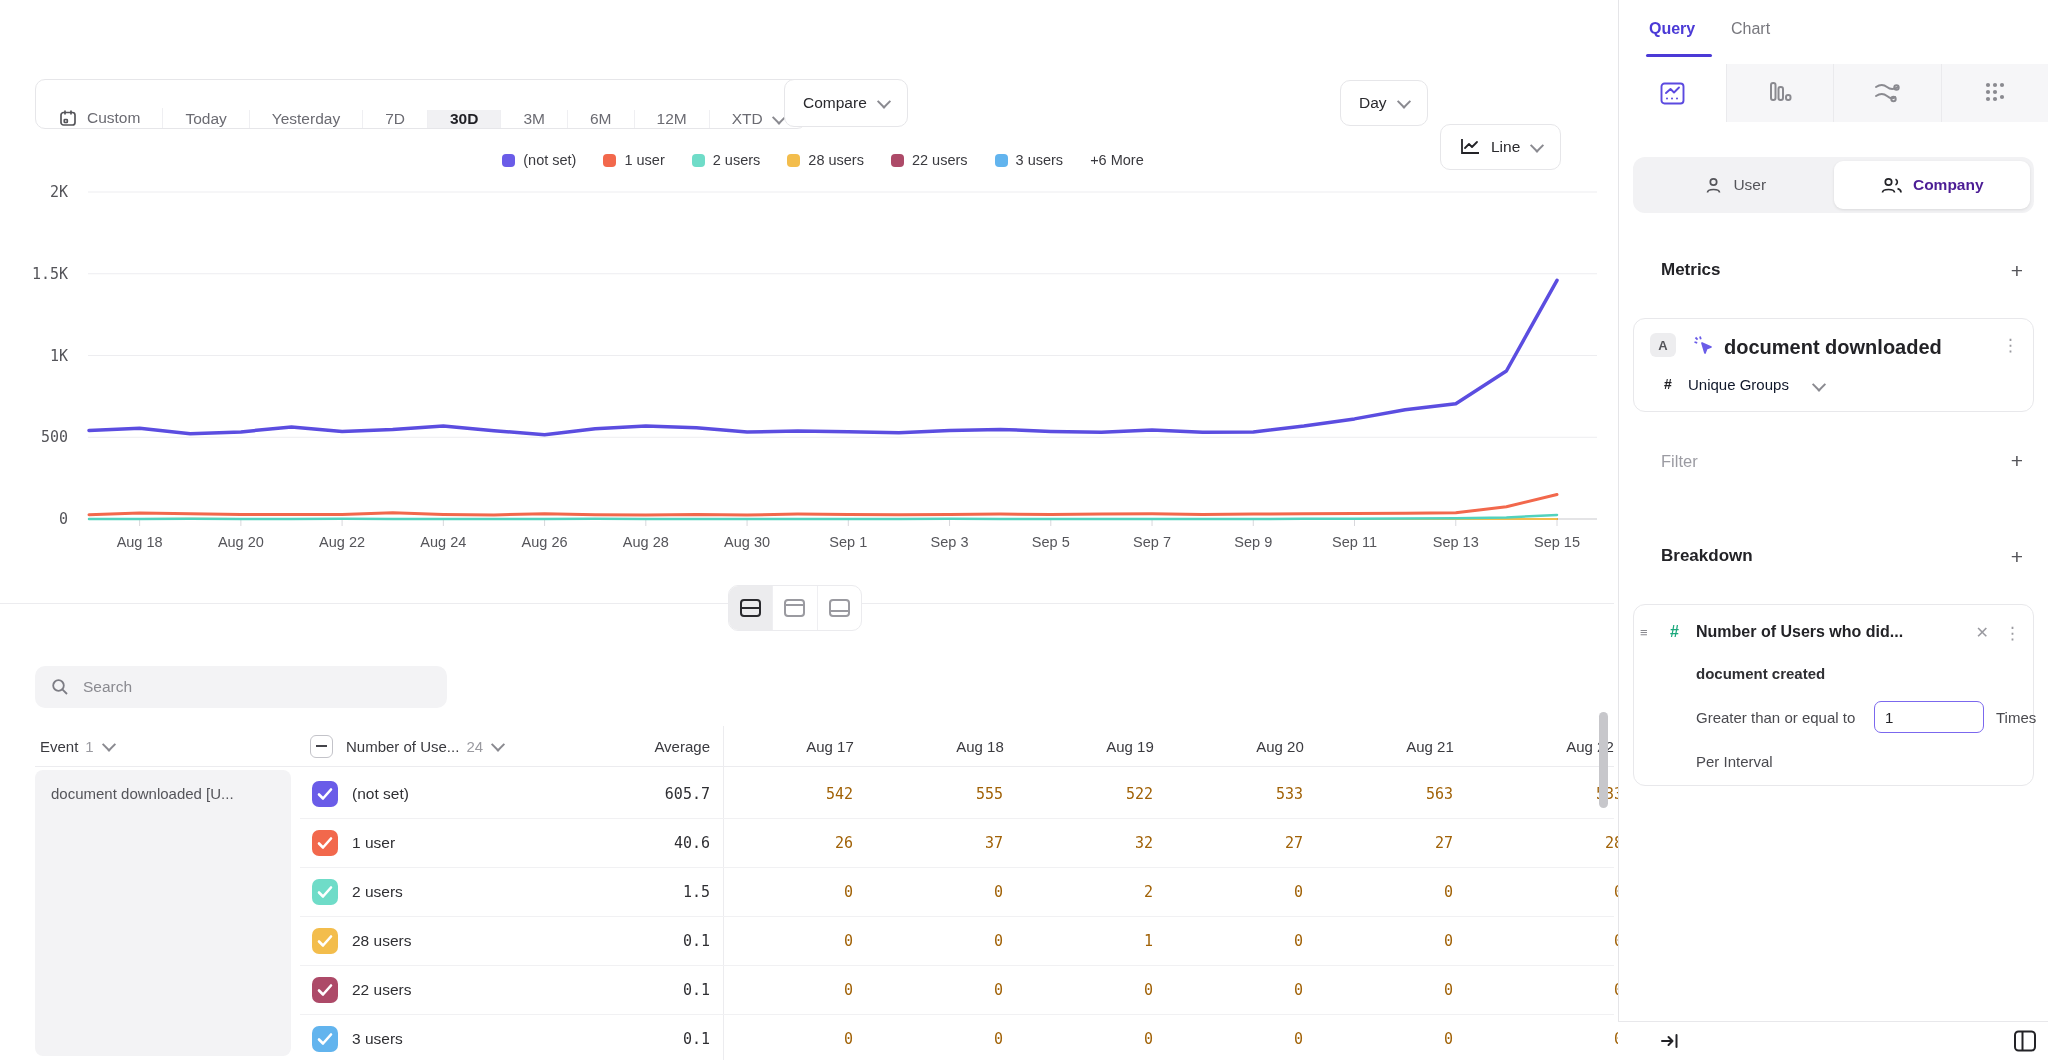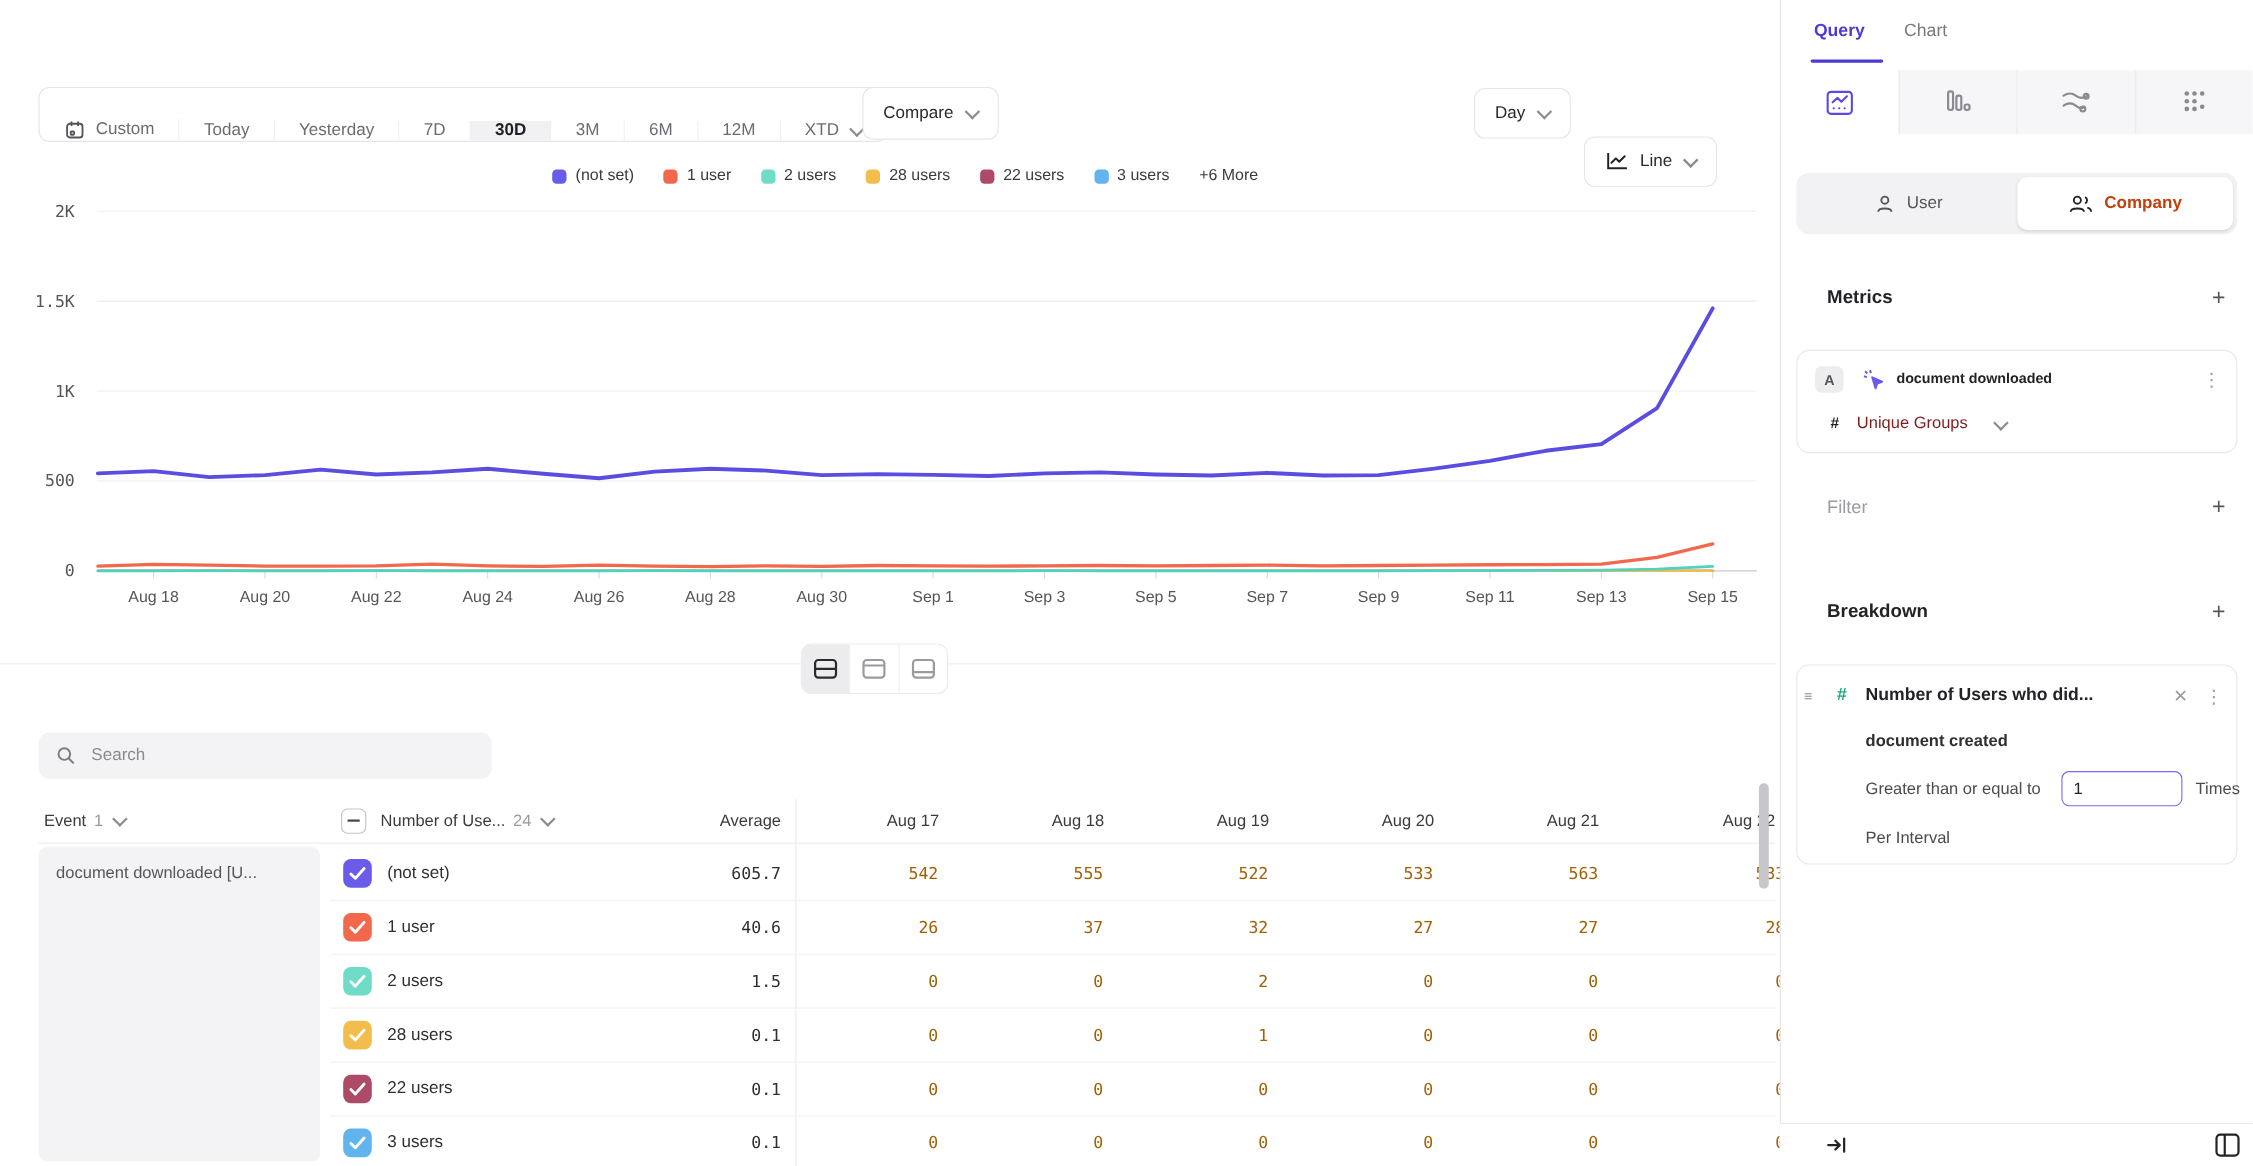--- a/index.html
+++ b/index.html
@@ -68,21 +68,21 @@
   .tab.c{left:112px;color:#77777d;}
   .tab-underline{left:27px;top:54px;width:66px;height:3px;background:#4b3ad6;border-radius:2px;}
   .ctype-row{left:0;top:64px;width:429px;height:58px;display:flex;}
   .ct-cell{flex:1;display:flex;align-items:center;justify-content:center;cursor:pointer;
     background:#f6f6f8;border-left:1px solid #eaeaed;}
   .ct-cell.active{background:#fff;border-left:none;}
   .scope{left:14px;top:157px;width:401px;height:56px;background:#f2f2f4;border-radius:12px;
     display:flex;padding:4px;box-sizing:border-box;}
   .scope-opt{flex:1;display:flex;align-items:center;justify-content:center;gap:10px;font-size:15.5px;
     color:#55555a;cursor:pointer;border-radius:9px;}
-  .scope-opt.active{background:#fff;color:#c2410c;font-weight:bold;box-shadow:0 1px 3px rgba(0,0,0,.10);}
+  .scope-opt.active{background:#fff;color:#4c1d95;font-weight:bold;box-shadow:0 1px 3px rgba(0,0,0,.10);}
   .sect-head{position:absolute;left:42px;font-size:17px;font-weight:bold;color:#232327;}
   .sect-head.dim{color:#9b9ba2;font-weight:normal;font-size:16.5px;}
   .plus{position:absolute;right:20px;width:22px;height:22px;font-size:21px;color:#55555a;
     display:flex;align-items:center;justify-content:center;cursor:pointer;}
   .card{position:absolute;left:14px;width:401px;border:1px solid #e8e8eb;border-radius:12px;
     background:#fff;box-sizing:border-box;}
   .kebab{position:absolute;font-size:17px;color:#9a9aa0;cursor:pointer;letter-spacing:0;}
   .badge-a{position:absolute;left:16px;top:0;width:26px;height:24px;background:#ededef;border-radius:6px;
     font-size:13px;font-weight:bold;color:#55555a;display:flex;align-items:center;justify-content:center;}
   .num-input{position:absolute;left:240px;top:-8px;width:110px;height:32px;border:1.5px solid #7b68ee;
@@ -468,26 +468,26 @@
       <div style="position:relative;top:14px;height:28px;">
         <span class="badge-a">A</span>
         <span class="icon abs" style="left:58px;top:1px;" id="click-icon">
             <svg width="24" height="24" viewBox="0 0 24 24" fill="none" stroke="#6a5ce8" stroke-width="1.8">
               <path d="M10 9 L19 13 L14.6 14.6 L13 19 Z" fill="#6a5ce8" stroke-linejoin="round"></path>
               <line x1="8" y1="2.5" x2="8.8" y2="5.2"></line>
               <line x1="2.5" y1="8" x2="5.2" y2="8.8"></line>
               <line x1="3.5" y1="3.5" x2="5.6" y2="5.6"></line>
             </svg>
           </span>
-        <span class="txt" style="left:90px;top:3px;font-size:13px;font-weight:bold;color:#232327;">document downloaded</span>
+        <span class="txt" style="left:90px;top:3px;font-size:20px;font-weight:bold;color:#232327;">document downloaded</span>
         <span class="kebab" style="right:14px;top:2px;">⋮</span>
       </div>
       <div style="position:relative;top:26px;height:28px;">
         <span class="txt" style="left:30px;top:3px;font-size:14px;font-weight:bold;color:#232327;">#</span>
-        <span class="txt" style="left:54px;top:3px;font-size:15px;color:#7f1d1d;">Unique Groups</span>
+        <span class="txt" style="left:54px;top:3px;font-size:15px;color:#0f172a;">Unique Groups</span>
         <span class="chev abs" style="left:178px;top:8px;"></span>
       </div>
     </div>
 
     <div class="sect-head dim" style="top:452px;">Filter</div>
     <div class="plus" style="top:450px;">+</div>
 
     <div class="sect-head" style="top:546px;">Breakdown</div>
     <div class="plus" style="top:546px;">+</div>
 

